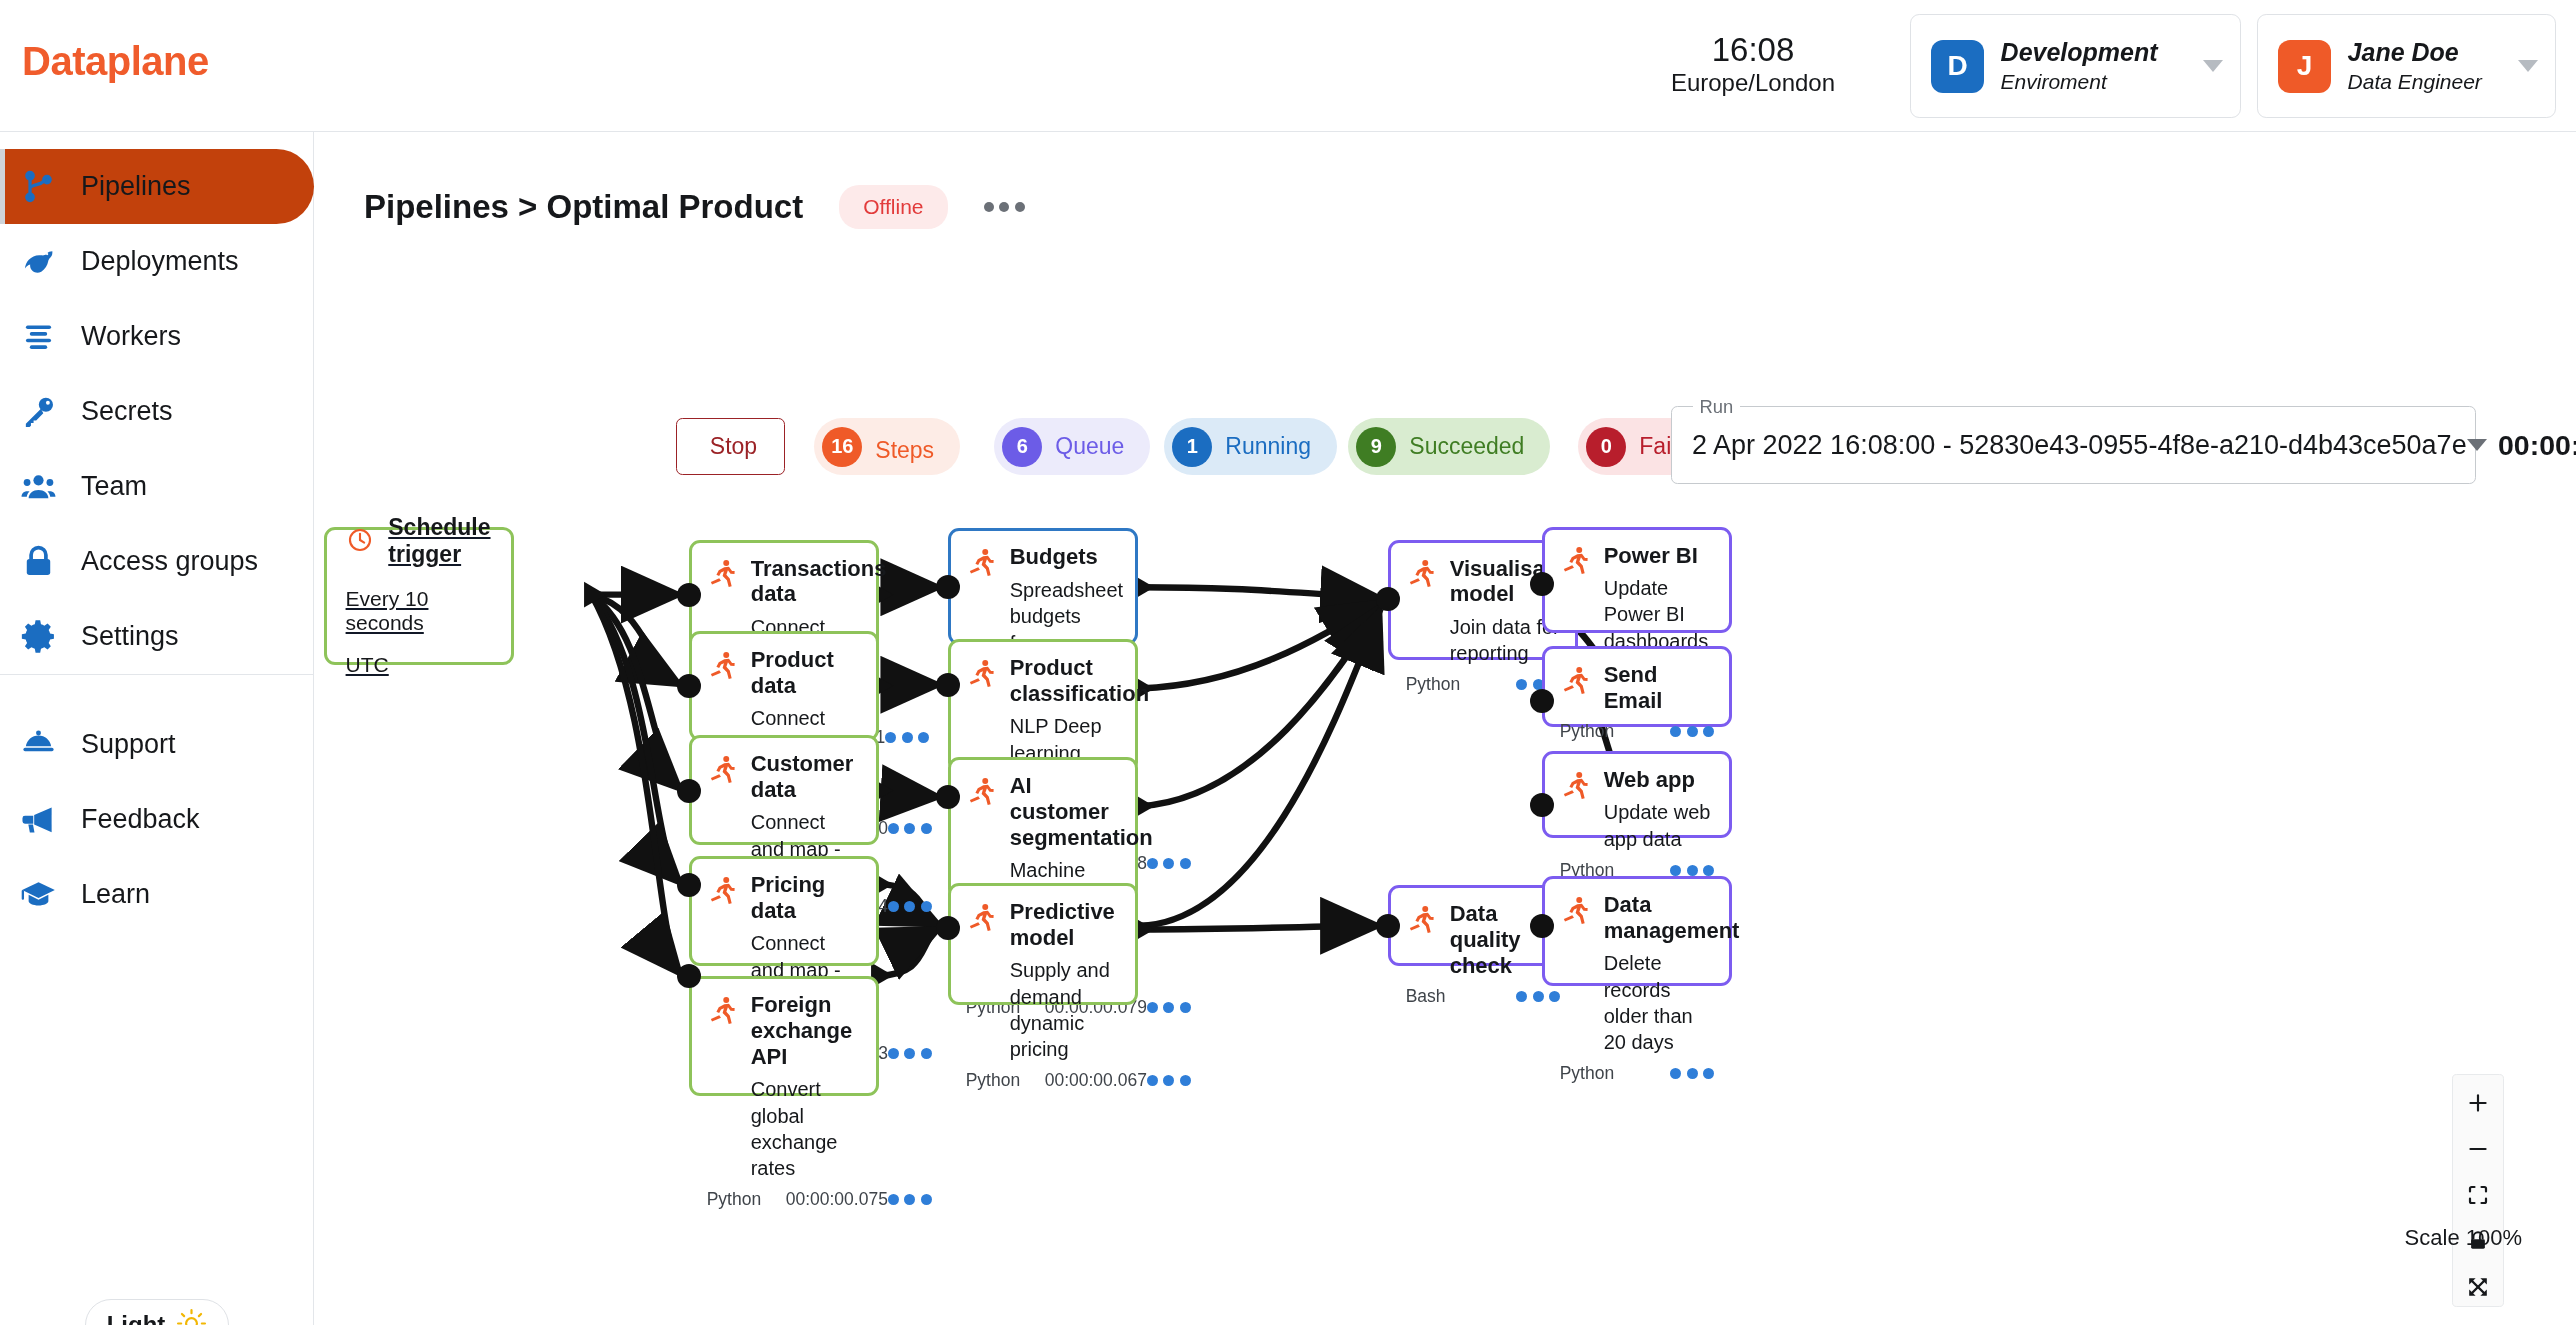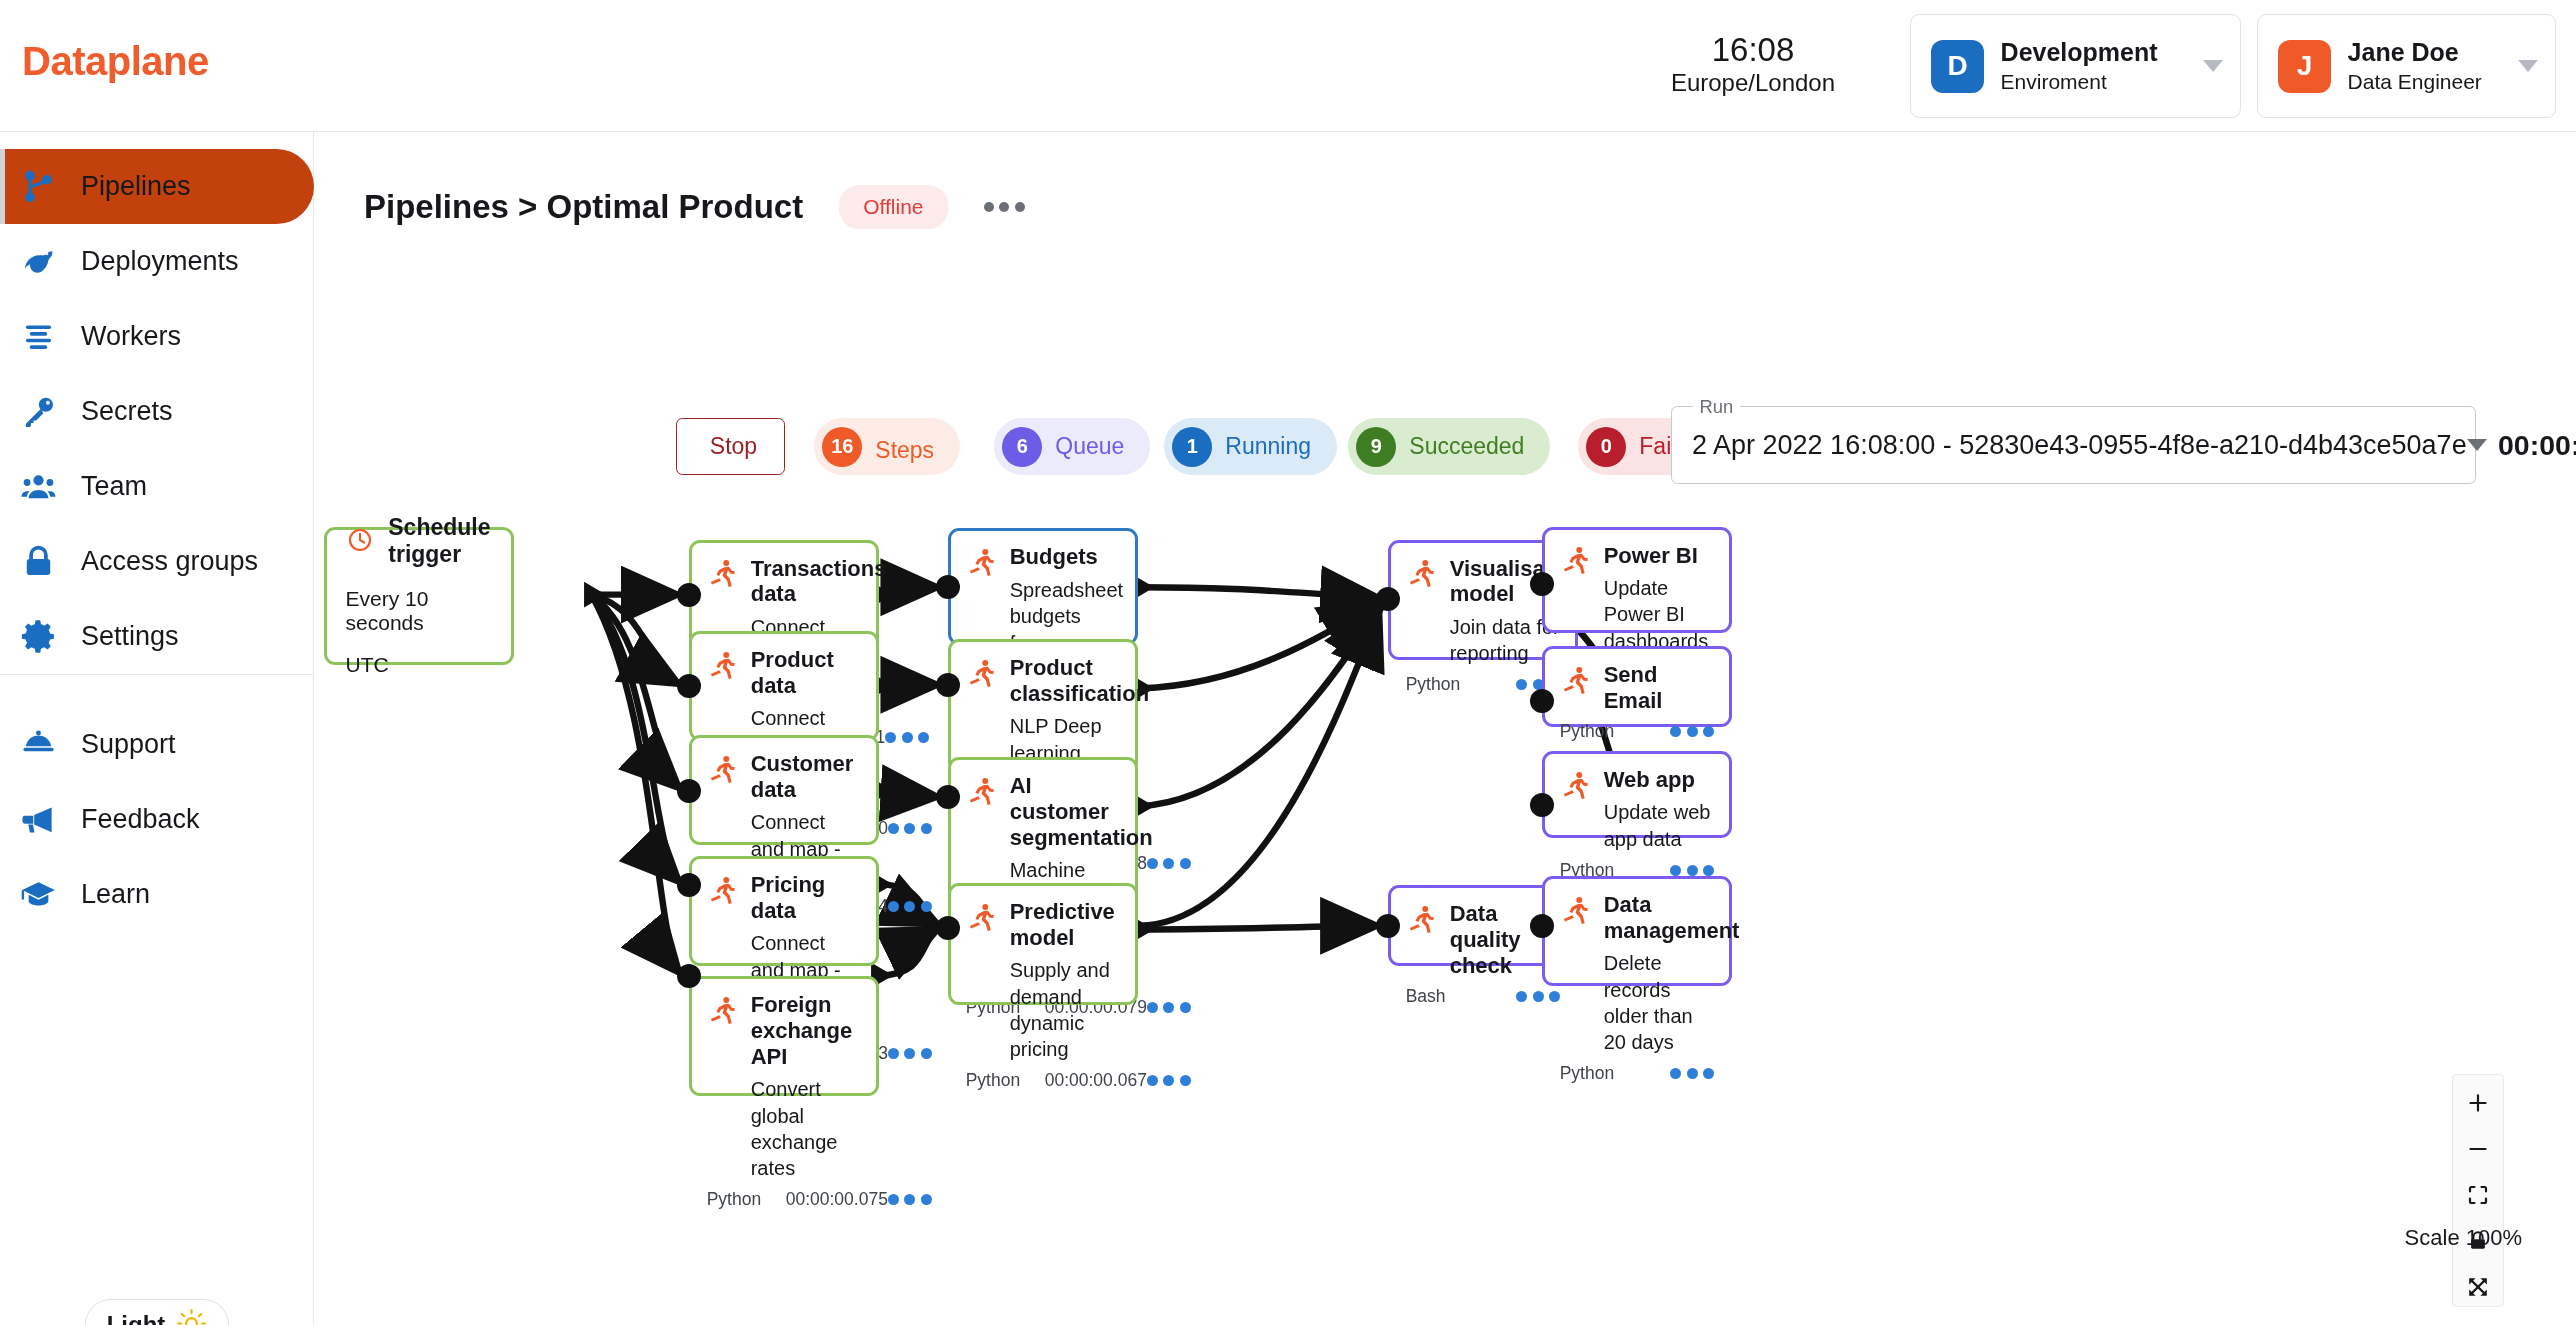--- a/index.html
+++ b/index.html
@@ -32,21 +32,21 @@
     border: 0.9px solid #dfe2e6; border-radius: 9.2px; background: #fff;
     display: flex; align-items: center; padding: 0 16.6px 0 20px; gap: 16.6px;
   }
   #env-card { left: 1910px; width: 331px; }
   #user-card { left: 2257px; width: 299px; }
   .hdr-avatar {
     width: 53px; height: 53px; border-radius: 12px;
     display: flex; align-items: center; justify-content: center;
     color: #fff; font-size: 28px; font-weight: bold;
   }
-  .hdr-text { flex: 1; }
+  .hdr-text { flex: 1; font-style: italic; }
   .hdr-title { font-size: 25px; font-weight: bold; color: #16181b; line-height: 1.25; }
   .hdr-sub { font-size: 21px; color: #16181b; line-height: 1.3; font-weight: 400; }
   .caret {
     width: 0; height: 0; border-left: 10px solid transparent; border-right: 10px solid transparent;
     border-top: 12px solid #b6bbc1;
   }
 
   
   #sidebar {
     position: absolute; left: 0; top: 132px; width: 314px; height: 1194px;
@@ -425,21 +425,21 @@
         <path d="M 604 393 L 628 407 L 604 421 Z"></path>
         <path d="M 604 492 L 628 506 L 604 520 Z"></path>
         <path d="M 888 70 L 912 84 L 888 98 Z"></path>
         <path d="M 888 180 L 912 194 L 888 208 Z"></path>
         <path d="M 888 308 L 912 322 L 888 336 Z"></path>
         <path d="M 888 442 L 912 456 L 888 470 Z"></path>
         <path d="M 1302 83 L 1326 97 L 1302 111 Z"></path>
         <path d="M 1302 438 L 1326 452 L 1302 466 Z"></path>
       </g>
     </svg>
-  <div class="node trigger" style="left: 9.2px; top: 16.6px; width: 190px; height: 138px;">
+  <div class="node trigger" style="left: 9.2px; top: 16.6px; width: 190px; height: 138px; text-decoration: underline;">
         <div class="trig-head">
           <span><svg width="28" height="28" viewBox="0 0 24 24">
               <circle cx="12" cy="12" r="8.6" fill="none" stroke="#ef5a28" stroke-width="1.8"></circle>
               <g stroke="#ef5a28" stroke-width="1.8" stroke-linecap="round">
                 <line x1="12" y1="6.6" x2="12" y2="12"></line>
                 <line x1="12" y1="12" x2="15.6" y2="14.2"></line>
               </g>
             </svg></span>
           <span class="trig-title">Schedule trigger</span>
         </div>

